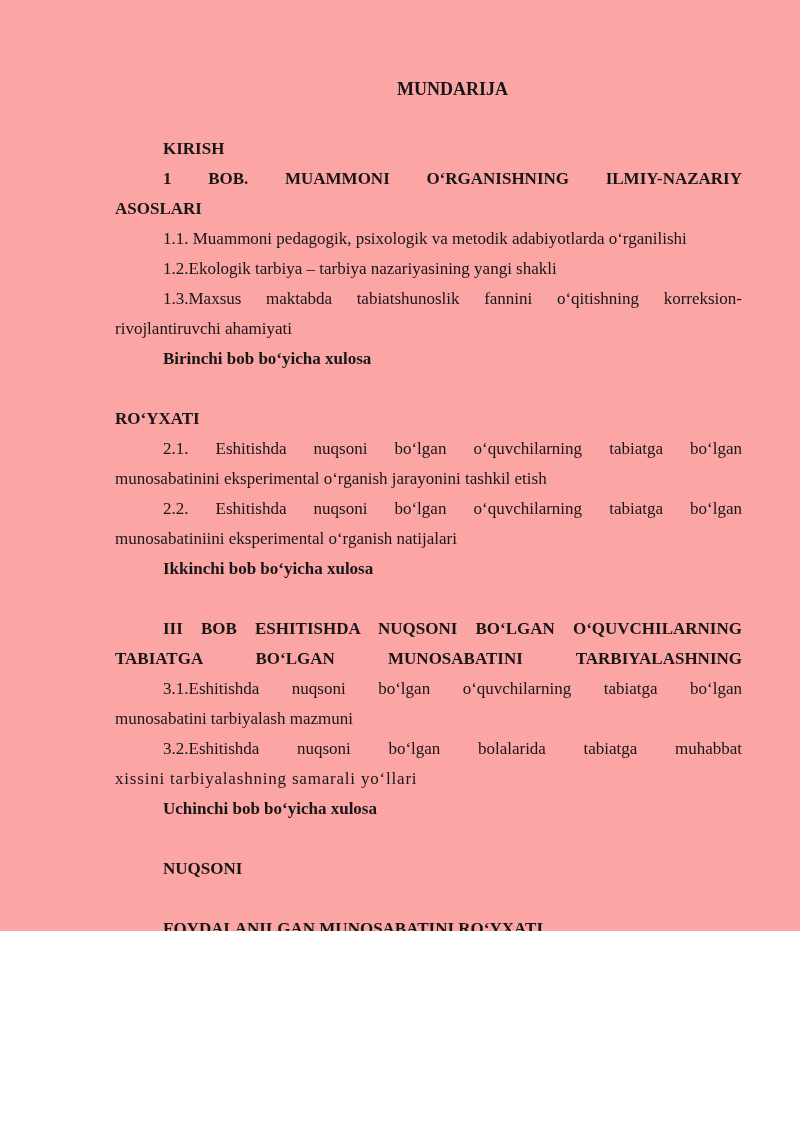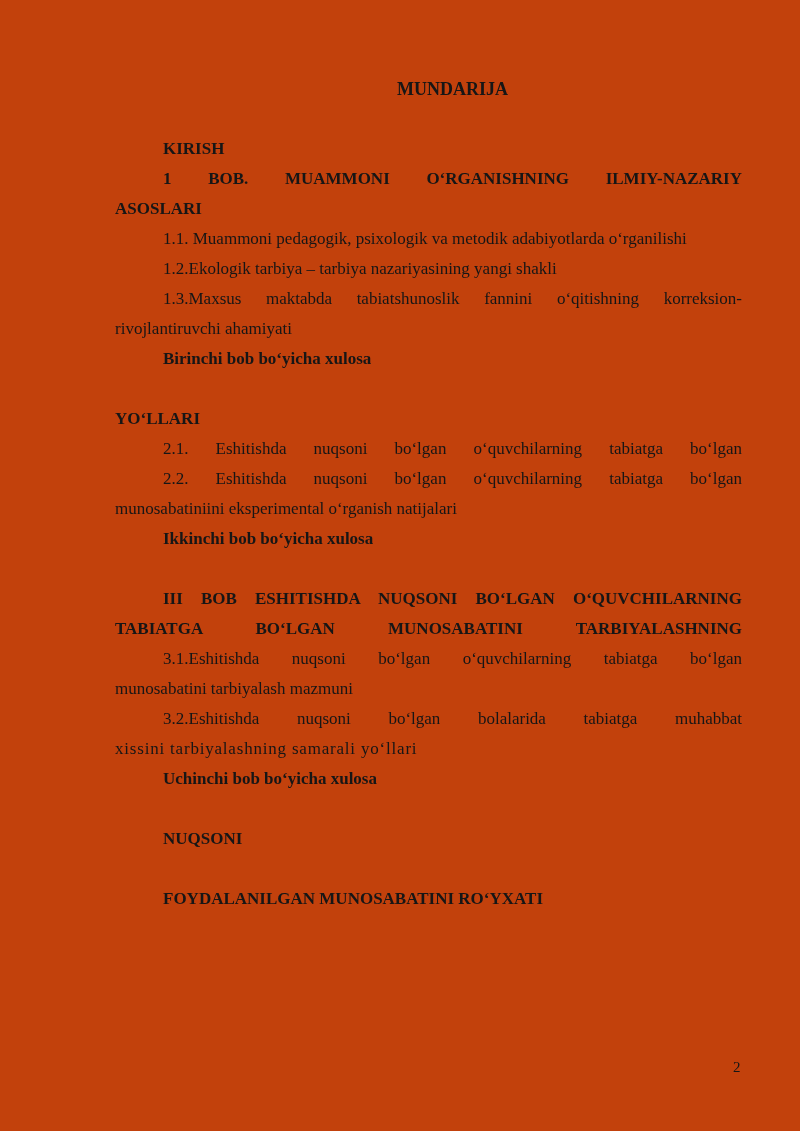--- a/index.html
+++ b/index.html
@@ -3,22 +3,22 @@
 <meta charset="utf-8">
 <style>
   html, body {
     margin: 0;
     padding: 0;
     background: #ffffff;
   }
   .page {
     position: relative;
     width: 800px;
-    height: 1131px;
-    background: #c2410c;
+    height: 931px;
+    background: #fca5a5;
     overflow: hidden;
     font-family: "Liberation Serif", "DejaVu Serif", serif;
     color: #161616;
   }
   .content {
     position: absolute;
     left: 115px;
     top: 74px;
     width: 627px;
   }
@@ -68,23 +68,24 @@
     <div class="line b">ASOSLARI</div>
 
     <div class="line indent">1.1. Muammoni pedagogik, psixologik va metodik adabiyotlarda oʻrganilishi</div>
     <div class="line indent">1.2.Ekologik tarbiya – tarbiya nazariyasining yangi shakli</div>
     <div class="line indent stretch">1.3.Maxsus maktabda tabiatshunoslik fannini oʻqitishning korreksion-</div>
     <div class="line">rivojlantiruvchi ahamiyati</div>
     <div class="line b indent">Birinchi bob boʻyicha xulosa</div>
 
     <div class="blank"></div>
 
-    <div class="line b">YOʻLLARI</div>
+    <div class="line b">ROʻYXATI</div>
 
     <div class="line indent stretch">2.1. Eshitishda nuqsoni boʻlgan oʻquvchilarning tabiatga boʻlgan</div>
+    <div class="line">munosabatinini eksperimental oʻrganish jarayonini tashkil etish</div>
     <div class="line indent stretch">2.2. Eshitishda nuqsoni boʻlgan oʻquvchilarning tabiatga boʻlgan</div>
     <div class="line">munosabatiniini eksperimental oʻrganish natijalari</div>
     <div class="line b indent">Ikkinchi bob boʻyicha xulosa</div>
 
     <div class="blank"></div>
 
     <div class="line b indent stretch">III BOB ESHITISHDA NUQSONI BOʻLGAN OʻQUVCHILARNING</div>
     <div class="line b stretch">TABIATGA BOʻLGAN MUNOSABATINI TARBIYALASHNING</div>
 
     <div class="line indent stretch">3.1.Eshitishda nuqsoni boʻlgan oʻquvchilarning tabiatga boʻlgan</div>

